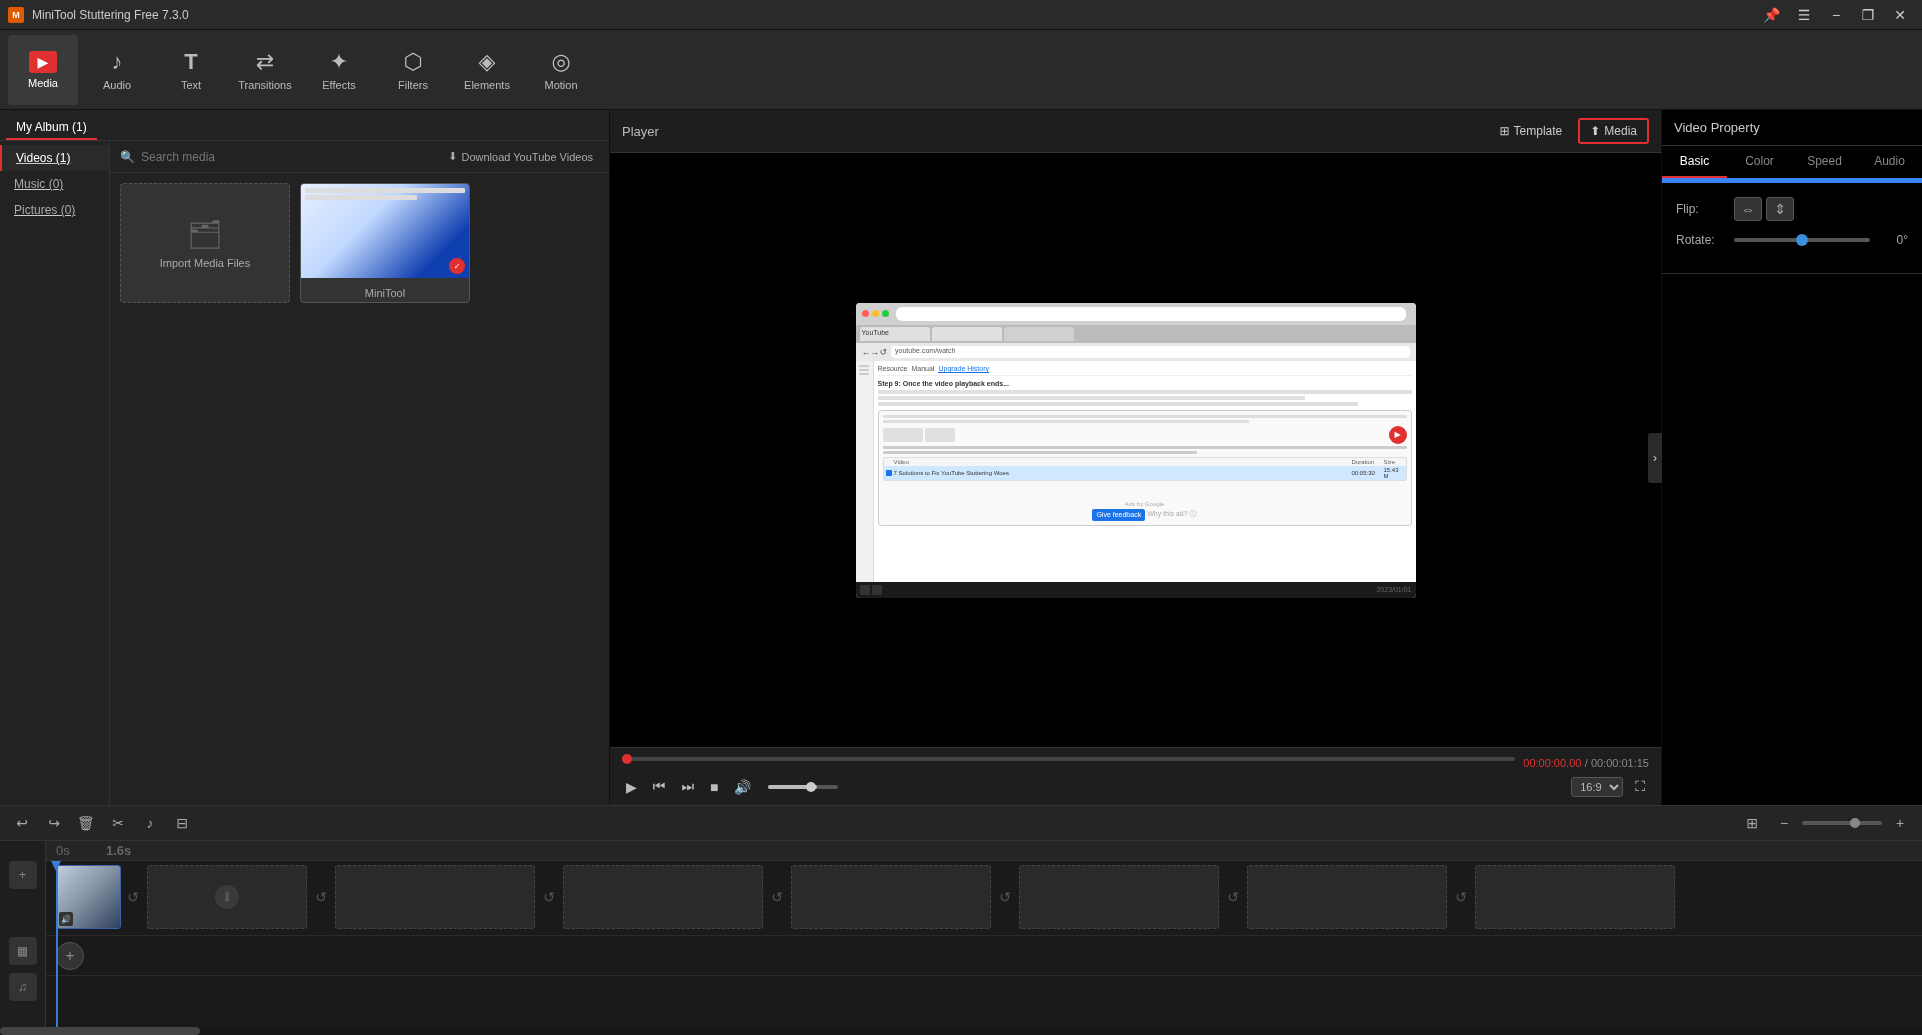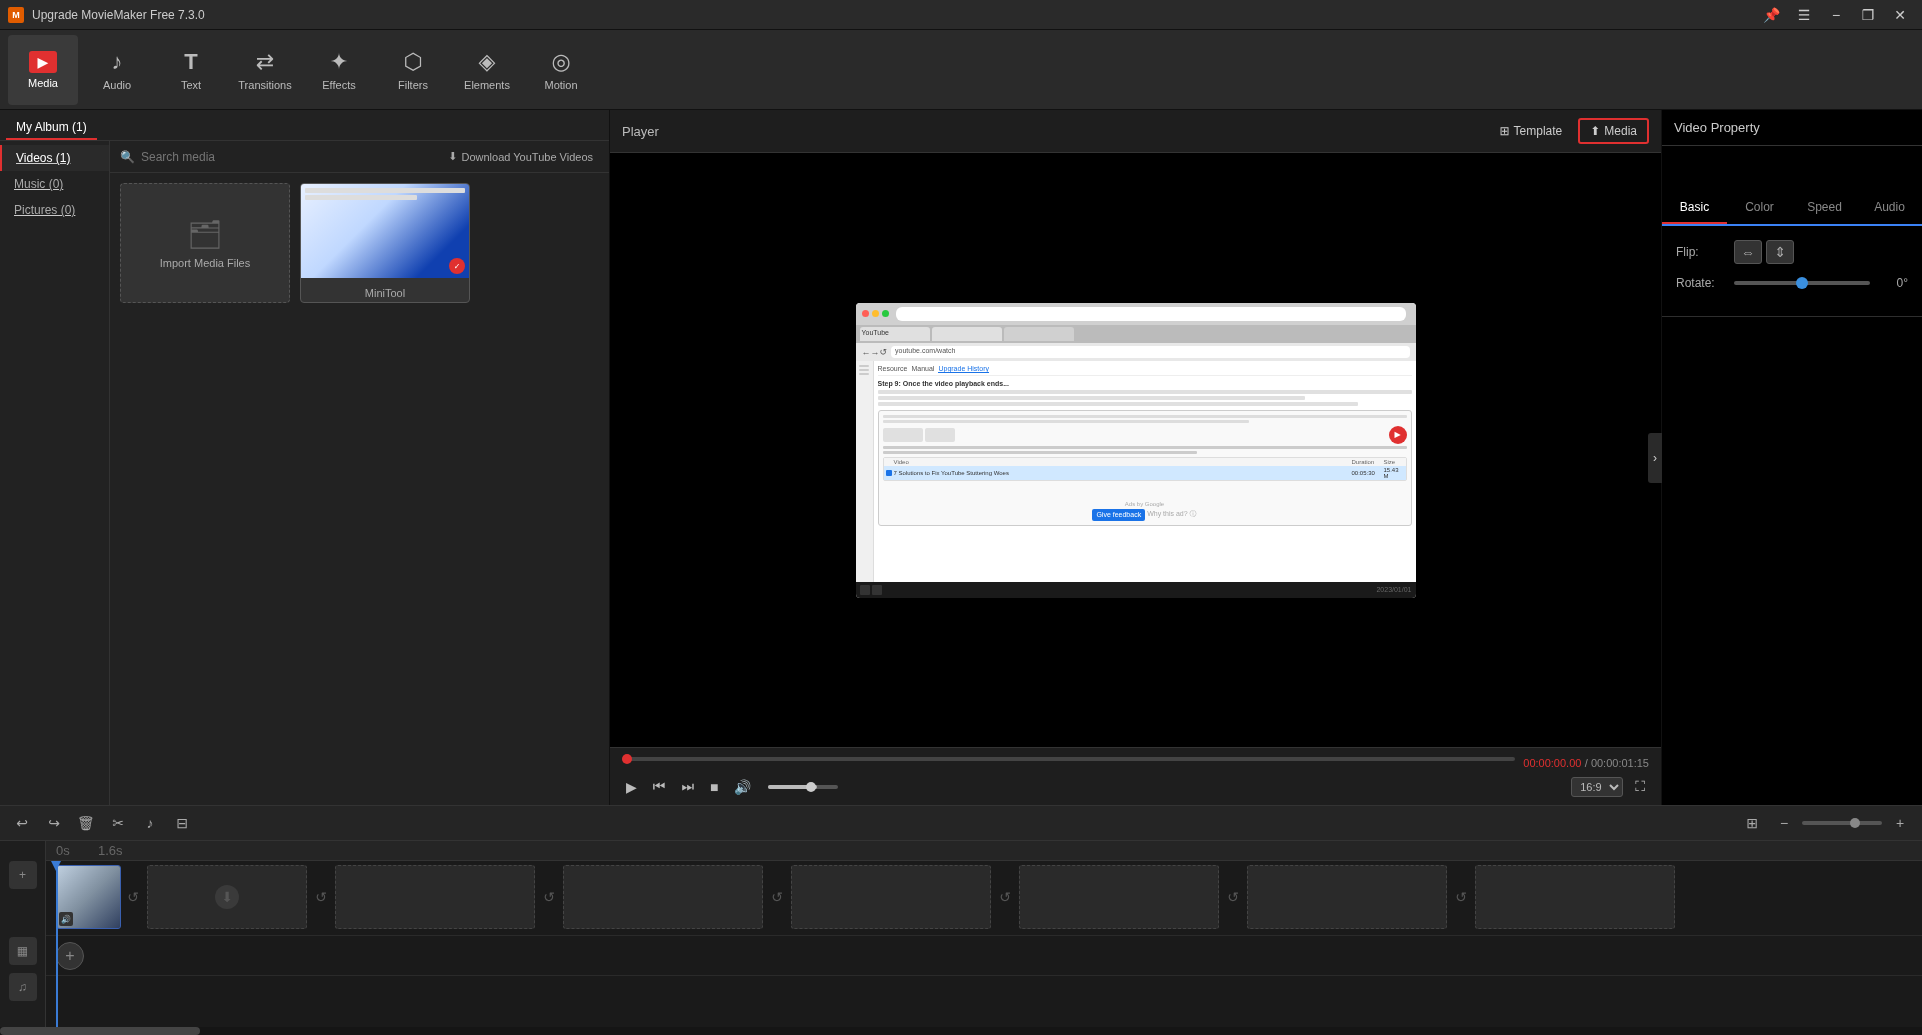--- a/index.html
+++ b/index.html
@@ -231,22 +231,21 @@
       flex-direction: column;
     }
     .right-panel-title {
       padding: 10px 12px;
       font-size: 13px;
       color: #ccc;
       border-bottom: 1px solid #333;
     }
     .property-tabs {
       display: flex;
-      border-bottom: 2px solid #3b82f6;
-      margin-top: 46px;
+      border-bottom: 5px solid #3b82f6;
     }
     .prop-tab {
       flex: 1;
       text-align: center;
       padding: 8px 4px;
       font-size: 12px;
       color: #888;
       cursor: pointer;
       border-bottom: 2px solid transparent;
     }
@@ -409,21 +408,21 @@
       border-radius: 4px;
     }
   </style>
 </head>
 <body>
 
 <div class="title-bar">
   <div class="title-bar-icon">
     <span style="color:#fff;font-size:9px;font-weight:bold;">M</span>
   </div>
-  <span class="title-bar-text">Upgrade MovieMaker Free 7.3.0</span>
+  <span class="title-bar-text">MiniTool Stuttering Free 7.3.0</span>
   <div class="title-bar-controls">
     <button class="title-bar-btn pin-btn">📌</button>
     <button class="title-bar-btn">☰</button>
     <button class="title-bar-btn">−</button>
     <button class="title-bar-btn">❐</button>
     <button class="title-bar-btn close">✕</button>
   </div>
 </div>
 
 <div class="toolbar">
@@ -715,21 +714,21 @@
       <div class="tl-left-gutter">
         <div style="width:28px;height:28px;background:#333;border-radius:4px;display:flex;align-items:center;justify-content:center;color:#888;font-size:12px;cursor:pointer;">+</div>
         <div style="width:28px;height:28px;background:#333;border-radius:4px;display:flex;align-items:center;justify-content:center;color:#888;font-size:12px;cursor:pointer;margin-top:40px;">▦</div>
         <div style="width:28px;height:28px;background:#333;border-radius:4px;display:flex;align-items:center;justify-content:center;color:#888;font-size:12px;cursor:pointer;">♫</div>
       </div>
 
       <div class="tl-main">
 
         <div class="tl-ruler">
           <span class="tl-ruler-mark" style="left:10px;">0s</span>
-          <span class="tl-ruler-mark" style="left:52px;">1.6s</span>
+          <span class="tl-ruler-mark" style="left:60px;font-weight:bold;">1.6s</span>
         </div>
 
         <div style="position:relative;flex:1;">
 
           <div style="position:absolute;width:2px;height:100%;background:#3a7bd5;left:10px;top:0;z-index:10;"></div>
           <div style="position:absolute;width:10px;height:10px;background:#3a7bd5;left:5px;top:0;z-index:11;clip-path:polygon(50% 100%, 0 0, 100% 0);"></div>
 
           <div class="tl-track-row">
             <div style="display:flex;align-items:center;gap:2px;position:absolute;left:10px;top:4px;">
 

